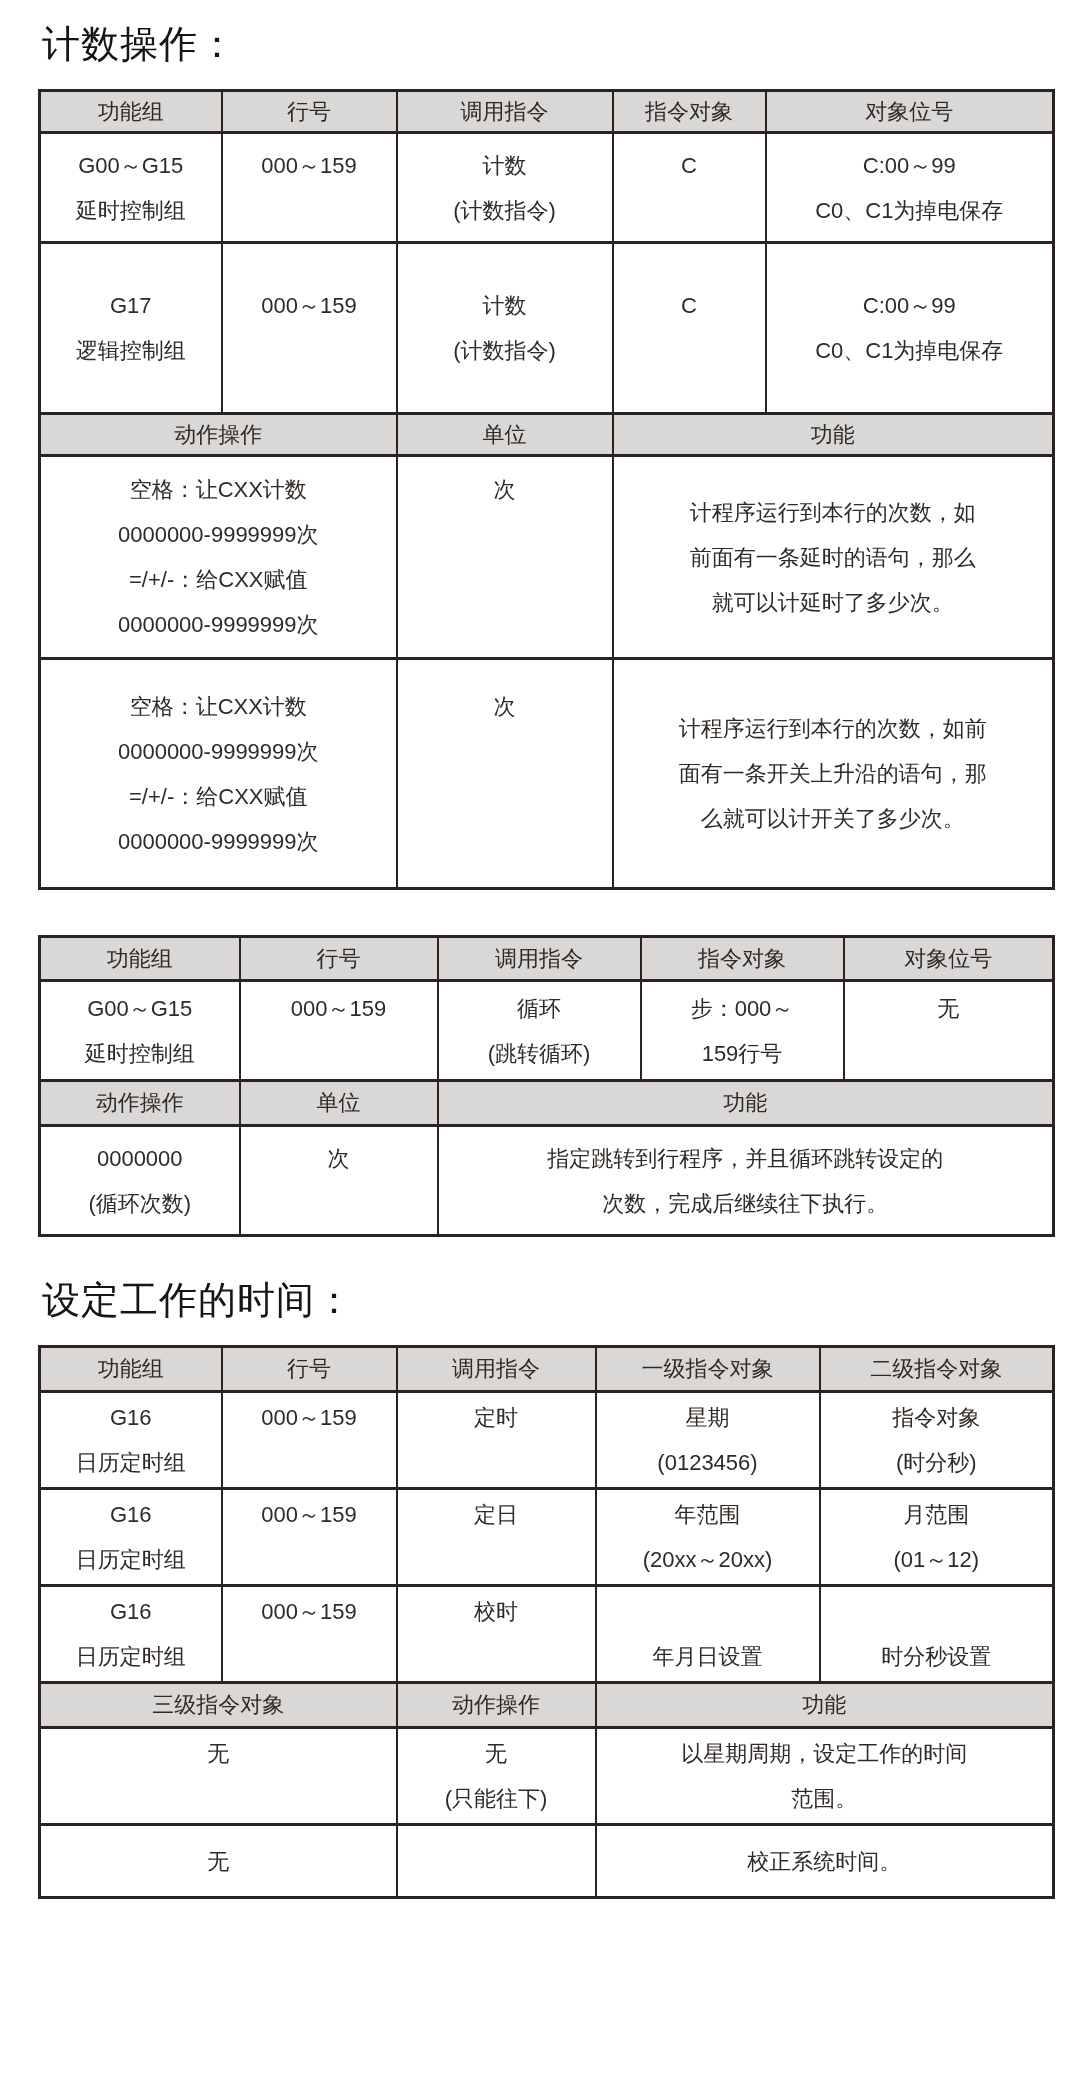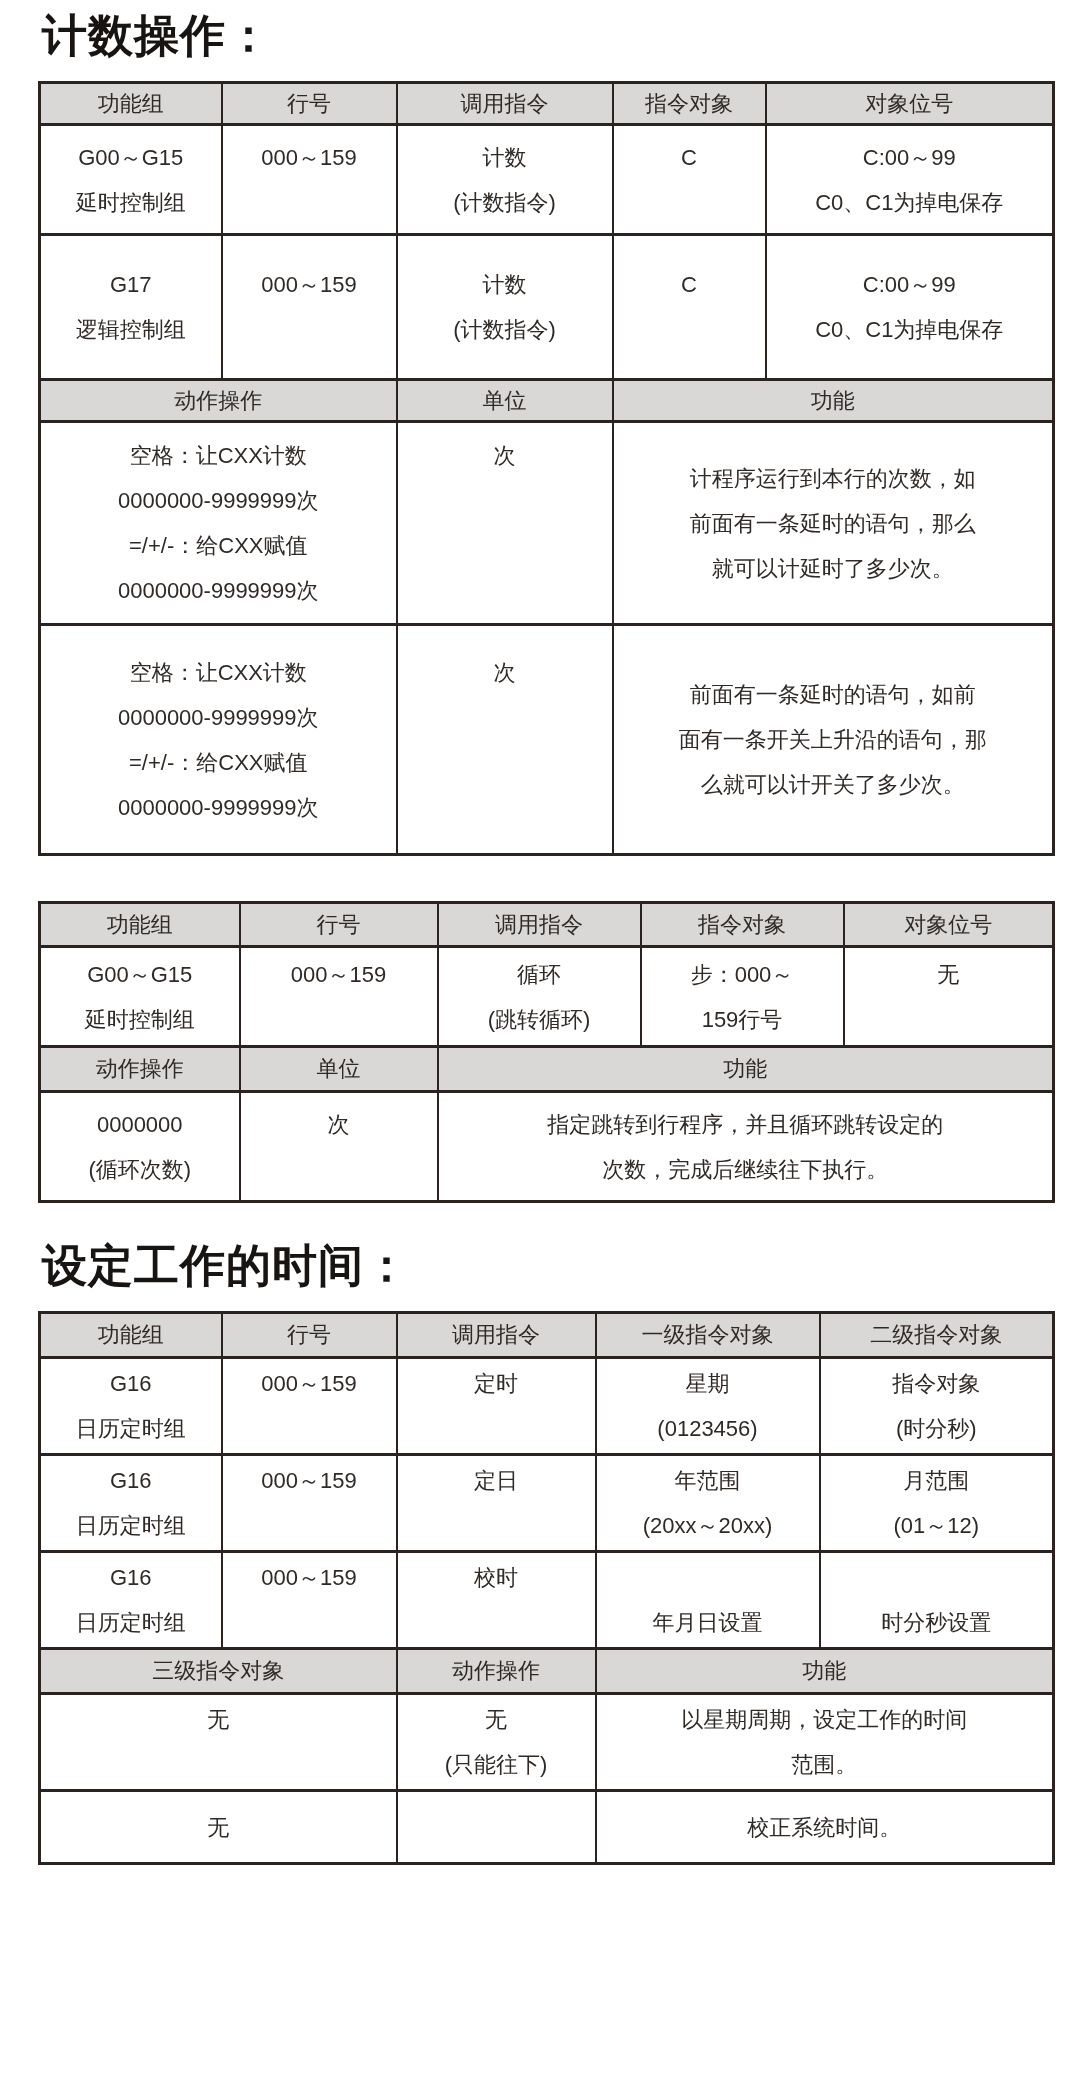--- a/index.html
+++ b/index.html
@@ -8,24 +8,24 @@
     width: 1080px;
     height: 2090px;
     background: var(--page_bg, #ffffff);
     color: var(--text, #302a26);
     font-family: "Liberation Sans", sans-serif;
   }
   .page { padding-top: 18px; }
   .section { margin: 0; }
   .section + .section { margin-top: 45px; }
   .section-title {
-    margin: 0 0 0 42px;
-    font-size: 45px;
+    margin: 8px 0 0 42px;
+    font-size: 38px;
     line-height: 36px;
-    font-weight: bold;
+    font-weight: normal;
     color: var(--title, #181411);
     letter-spacing: 1px;
   }
   table.spec {
     border-collapse: collapse;
     table-layout: fixed;
     width: 1014px;
     margin: 27px 11px 0 38px;
     border: 3px solid var(--border, #2a2320);
   }
@@ -76,21 +76,21 @@
 延时控制组</td>
         <td>000～159
 &nbsp;</td>
         <td>计数
 (计数指令)</td>
         <td>C
 &nbsp;</td>
         <td>C:00～99
 C0、C1为掉电保存</td>
       </tr>
-      <tr style="height:145px">
+      <tr style="height:171px">
         <td>G17
 逻辑控制组</td>
         <td>000～159
 &nbsp;</td>
         <td>计数
 (计数指令)</td>
         <td>C
 &nbsp;</td>
         <td>C:00～99
 C0、C1为掉电保存</td>
@@ -115,21 +115,21 @@
       </tr>
       <tr style="height:230px">
         <td colspan="2">空格：让CXX计数
 0000000-9999999次
 =/+/-：给CXX赋值
 0000000-9999999次</td>
         <td>次
 &nbsp;
 &nbsp;
 &nbsp;</td>
-        <td colspan="2">前面有一条延时的语句，如前
+        <td colspan="2">计程序运行到本行的次数，如前
 面有一条开关上升沿的语句，那
 么就可以计开关了多少次。</td>
       </tr>
     </tbody>
       </table>
   </div>
 
   <div class="section">
     <table class="spec">
       <colgroup>

